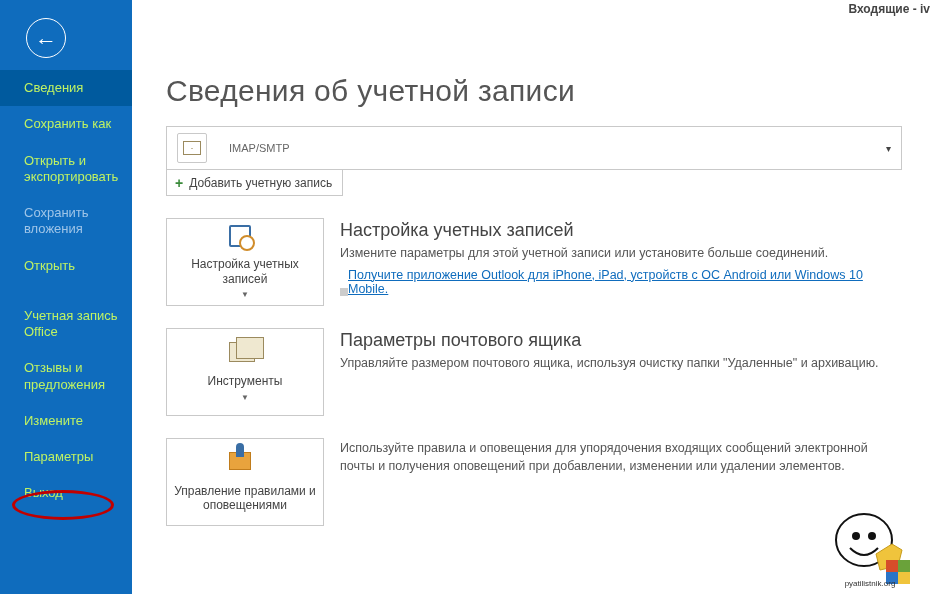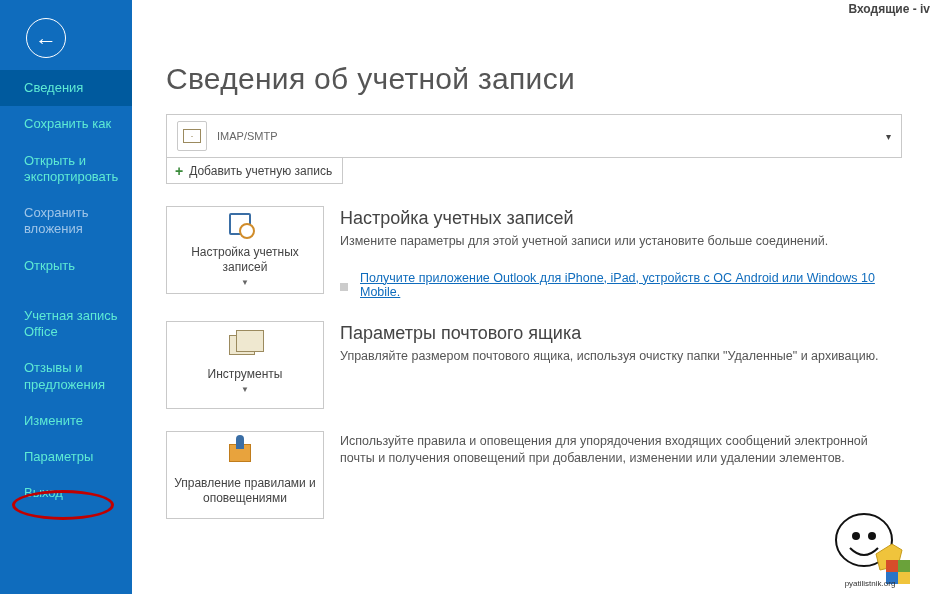--- a/index.html
+++ b/index.html
@@ -33,21 +33,21 @@
       border: 1.5px solid #fff;
       border-radius: 50%;
       margin: 18px 0 12px 26px;
       display: flex;
       align-items: center;
       justify-content: center;
       cursor: pointer;
     }
     .back-arrow { color: #fff; font-size: 22px; line-height: 1; }
     .side-item {
-      color: #5eead4;
+      color: #bef264;
       font-size: 13px;
       padding: 10px 14px 10px 24px;
       cursor: pointer;
       line-height: 1.25;
     }
     .side-item.active {
       background: #005a9e;
     }
     .side-item.disabled {
       color: #9fc5e8;
@@ -63,21 +63,21 @@
       border-radius: 50%;
       pointer-events: none;
     }
 
     .main {
       position: absolute;
       left: 132px;
       top: 0;
       right: 0;
       bottom: 0;
-      padding: 0 34px;
+      padding: 12px 34px;
     }
     h1.page-title {
       font-weight: 300;
       font-size: 30px;
       color: #555;
       margin: 62px 0 18px 0;
       letter-spacing: 0.3px;
     }
 
     .account-select {
@@ -99,21 +99,21 @@
       justify-content: center;
       margin-right: 10px;
     }
     .env-icon { width: 18px; height: 14px; border: 1px solid #9b8a5e; position: relative; }
     .env-icon:before { content: ""; position: absolute; left: 0; right: 0; top: 0; height: 6px;
       border-bottom: 1px solid #9b8a5e;
       clip-path: polygon(0 0, 50% 100%, 100% 0);
     }
     .account-texts { display: flex; flex-direction: column; }
     .account-name { font-size: 12px; color: #eee; }
-    .account-type { font-size: 11px; color: #666; }
+    .account-type { font-size: 11px; color: #666; margin-left: 12px; }
     .dd-caret { position: absolute; right: 10px; top: 16px; font-size: 10px; color: #444; }
 
     .add-account {
       border: 1px solid #c9c9c9;
       border-top: none;
       display: inline-flex;
       align-items: center;
       height: 26px;
       padding: 0 10px 0 8px;
       font-size: 12px;
@@ -155,23 +155,23 @@
       font-weight: 400;
       margin-bottom: 4px;
     }
     .tile-desc-text {
       font-size: 12.5px;
       color: #555;
       line-height: 1.4;
     }
     .promo-row {
       display: flex;
-      align-items: center;
-      gap: 12px;
-      margin-top: 20px;
+      align-items: flex-end;
+      gap: 0;
+      margin-top: 5px;
     }
     .promo-square { width: 8px; height: 8px; background: #ccc; margin-top: 4px; flex-shrink: 0; }
     .promo-link {
       font-size: 12.5px;
       color: #0f6cbd;
       text-decoration: underline;
       cursor: pointer;
     }
 
     

